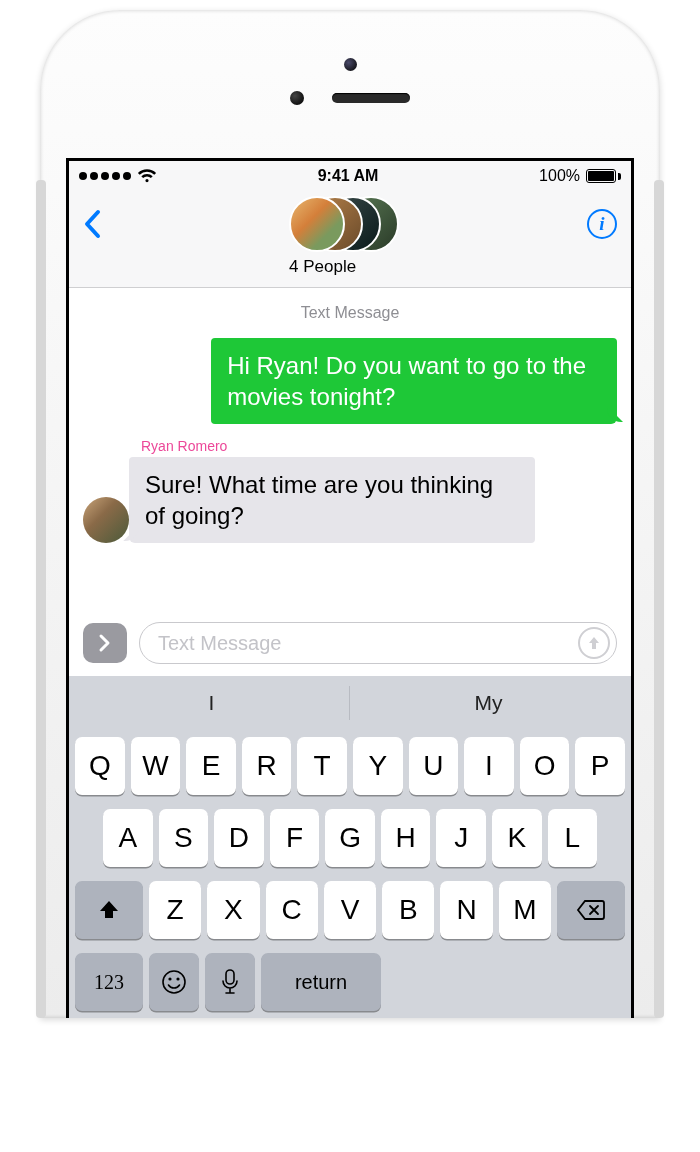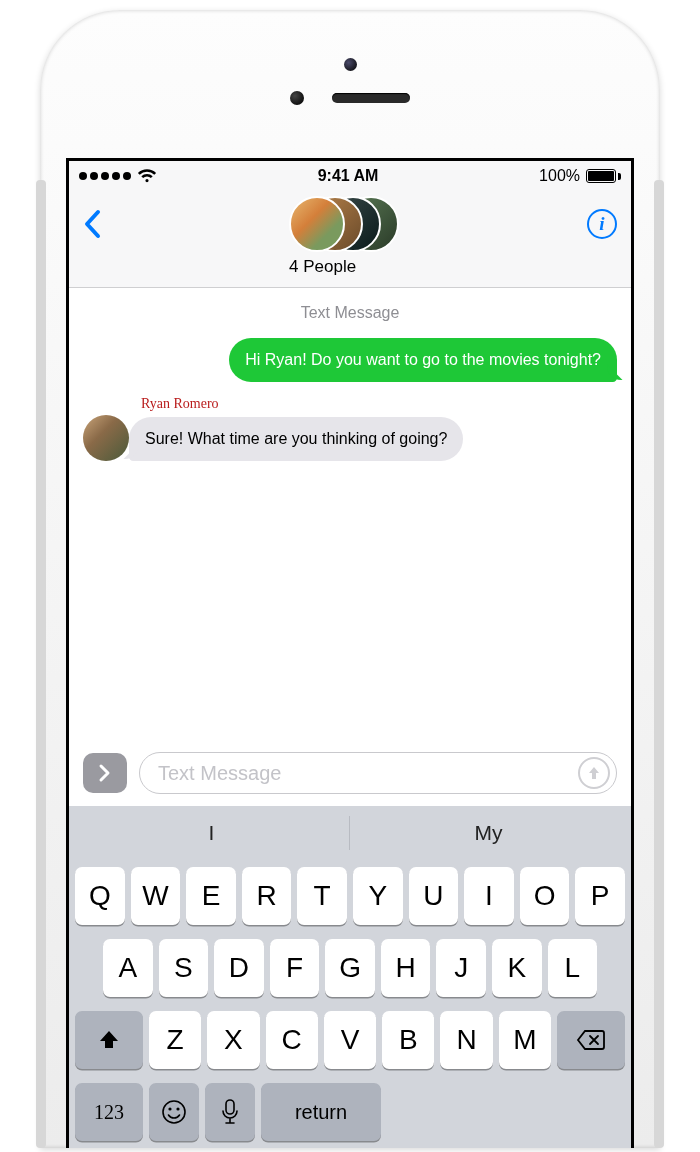--- a/index.html
+++ b/index.html
@@ -51,21 +51,21 @@
   }
   .speaker {
     width:78px;height:10px;border-radius:6px;
     background:#2a2a2a;
     box-shadow:inset 0 1px 1px #000;
   }
   .screen {
     background:#fff;
     border:3px solid #000;
     border-bottom:none;
-    height: 990px;
+    height: 860px;
     display:flex;
     flex-direction:column;
     overflow:hidden;
   }
 
   
   .status-bar {
     height:30px;
     display:flex;
     align-items:center;
@@ -122,22 +122,22 @@
     position:relative;
   }
   .thread-meta { text-align:center;color:#8e8e93;font-size:16px;line-height:1.35;margin-bottom:14px;}
   .thread-meta .tm-line2 span.bold { font-weight:600;color:#8e8e93;}
   .bubble-row { display:flex;margin-bottom:14px;}
   .bubble-row.out { justify-content:flex-end; }
   .bubble-row.in { justify-content:flex-start; align-items:flex-end; }
   .bubble {
     max-width:76%;
     padding:12px 16px;
-    border-radius:32px;
-    font-size:16px;
+    border-radius:4px;
+    font-size:24px;
     line-height:1.3;
     position:relative;
   }
   .bubble.out {
     background:#1ec837;
     color:#fff;
     border-bottom-right-radius:6px;
   }
   .bubble.out::after{
     content:"";position:absolute;right:-6px;bottom:2px;width:16px;height:16px;
@@ -147,21 +147,21 @@
   .bubble.in {
     background:#e6e5ea;
     color:#000;
     border-bottom-left-radius:6px;
   }
   .bubble.in::after{
     content:"";position:absolute;left:-6px;bottom:2px;width:16px;height:16px;
     background:#e6e5ea;border-bottom-right-radius:14px;
     clip-path:polygon(100% 0,100% 100%,0 100%);
   }
-  .sender-name {font-size:14px;color:#b91c1c;margin:0 0 3px 58px;font-family:Liberation Serif, serif;}
+  .sender-name {font-size:14px;color:#ec4899;margin:0 0 3px 58px;}
   .in-avatar {
     width:46px;height:46px;border-radius:50%;
     background:linear-gradient(135deg,#caa57a 0%,#8a6a48 40%,#4a5a3a 100%);
     flex-shrink:0;
   }
 
   
   .input-row {
     display:flex;align-items:center;gap:12px;
     padding:6px 14px 12px 14px;

